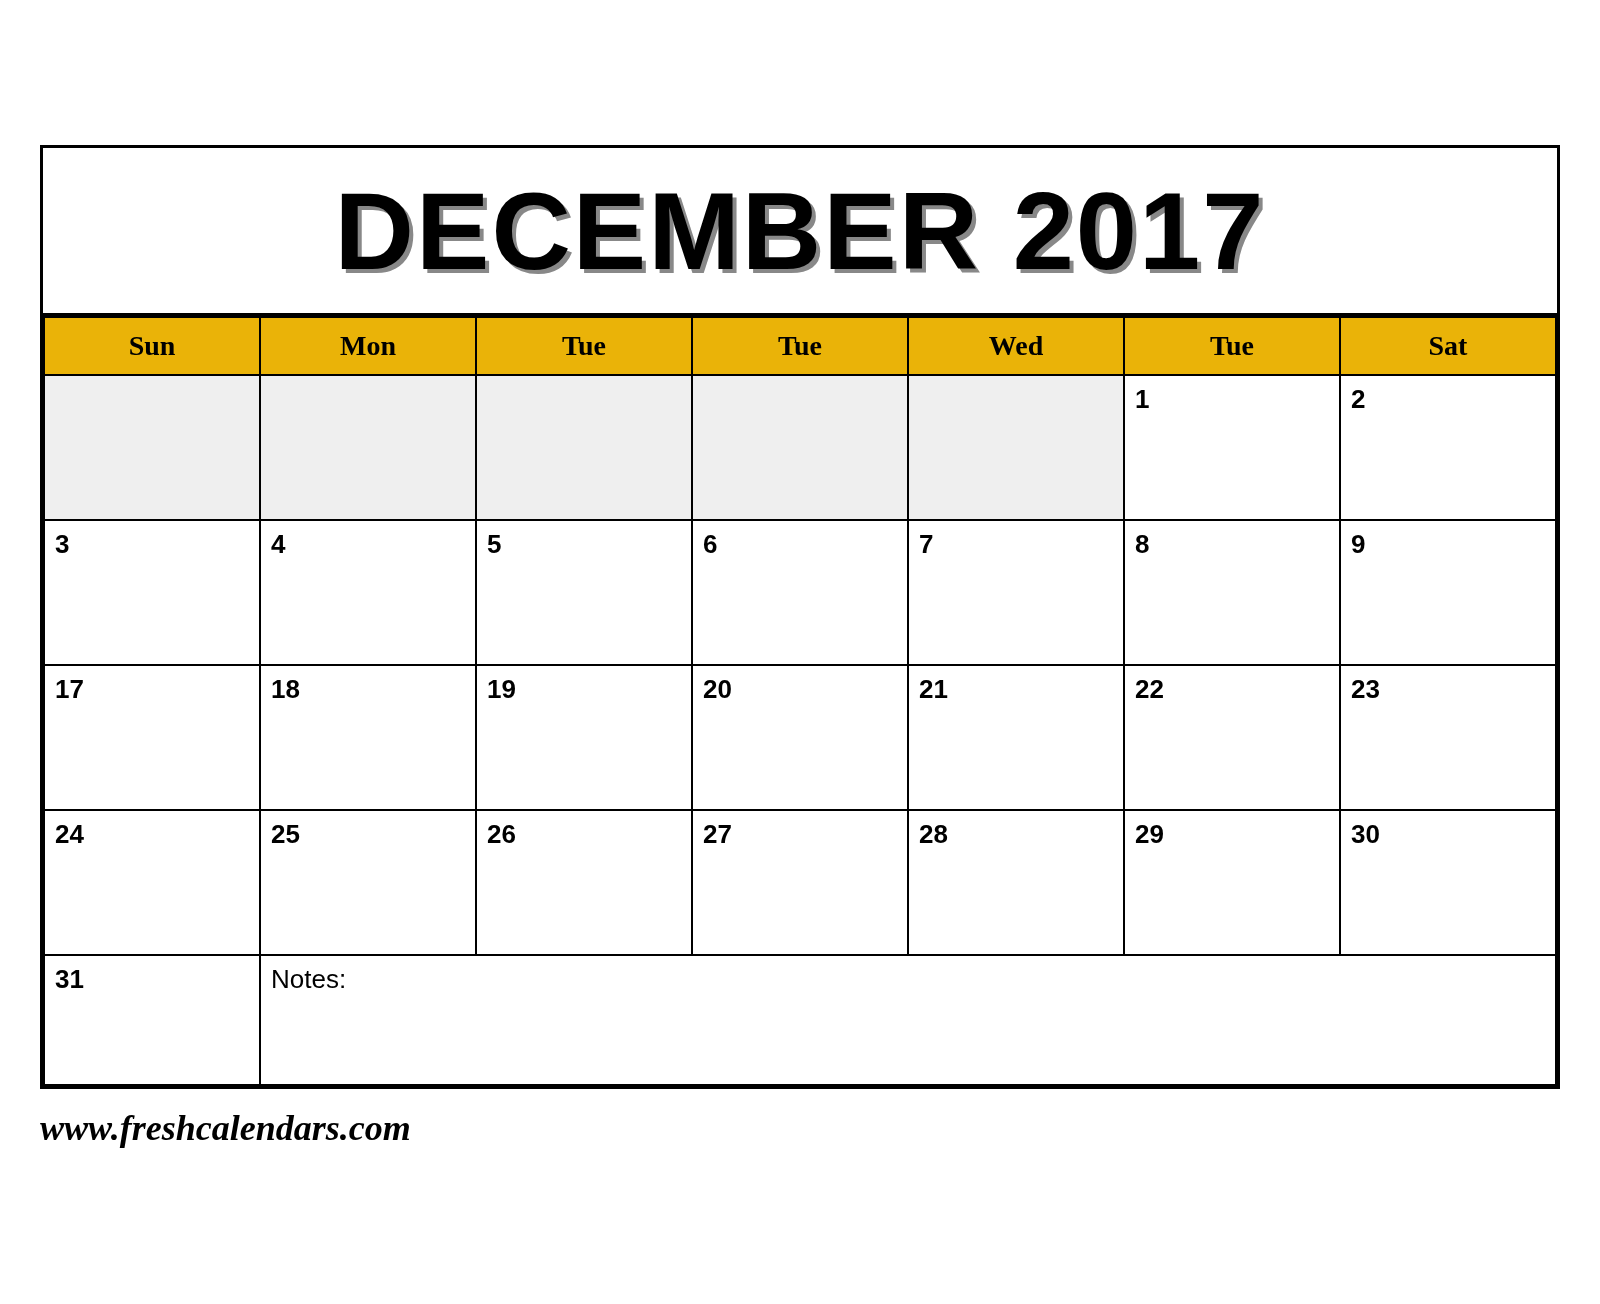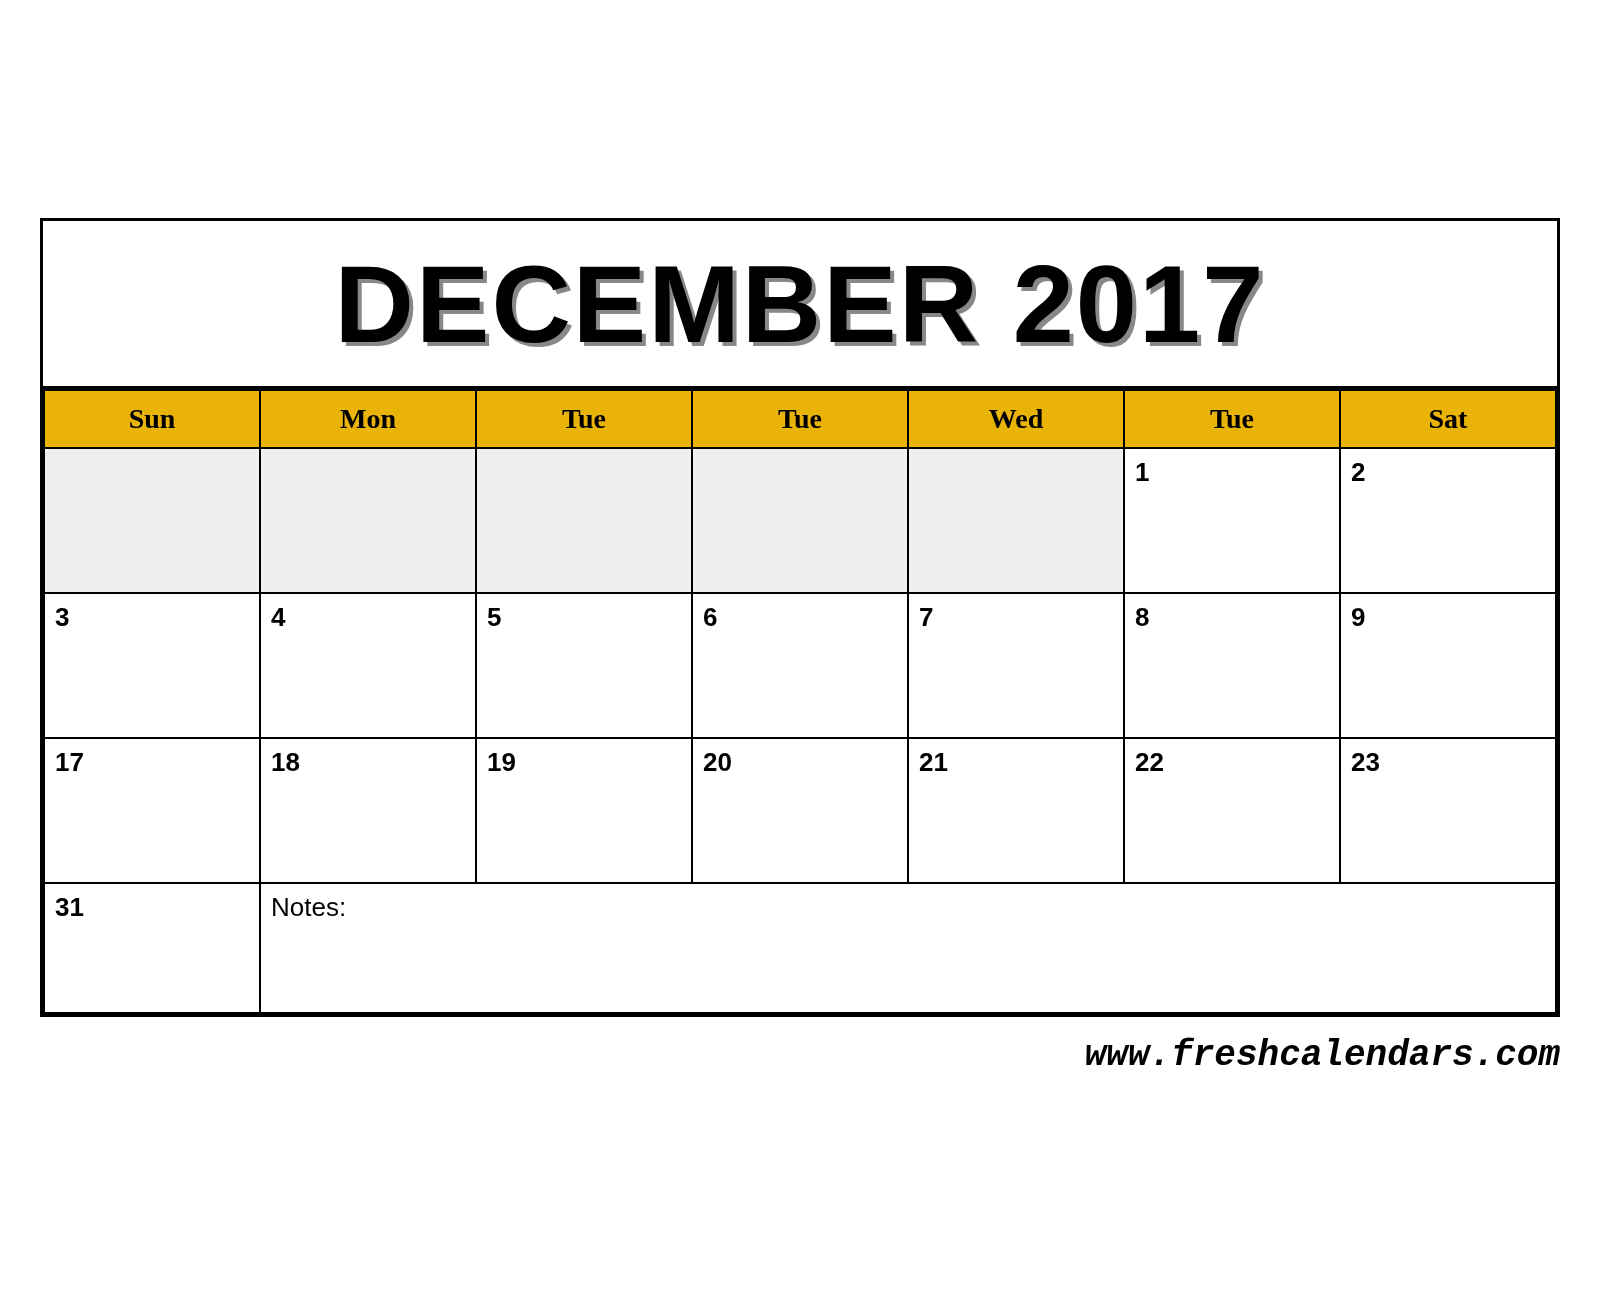--- a/index.html
+++ b/index.html
@@ -78,27 +78,27 @@
       vertical-align: top;
       margin-top: 32px;
     }
 
     .notes-label {
       font-size: 26px;
       font-weight: normal;
     }
 
     .footer {
-      text-align: right;
+      text-align: left;
       padding: 18px 0 10px 0;
       font-size: 36px;
       font-weight: bold;
       font-style: italic;
       color: #000;
-      font-family: Liberation Mono, monospace;
+      font-family: Liberation Serif, serif;
     }
   </style>
 </head>
 <body>
 
 <div class="page-wrapper">
   <div class="calendar-container">
 
     <div class="calendar-title">
       <h1>DECEMBER 2017</h1>
@@ -142,20 +142,29 @@
         <tr>
           <td>17</td>
           <td>18</td>
           <td>19</td>
           <td>20</td>
           <td>21</td>
           <td>22</td>
           <td>23</td>
         </tr>
 
+        <tr>
+          <td>24</td>
+          <td>25</td>
+          <td>26</td>
+          <td>27</td>
+          <td>28</td>
+          <td>29</td>
+          <td>30</td>
+        </tr>
 
         <tr>
           <td class="notes-cell">31</td>
           <td class="notes-cell" colspan="6">
             <span class="notes-label">Notes:</span>
           </td>
         </tr>
       </tbody>
     </table>
   </div>

